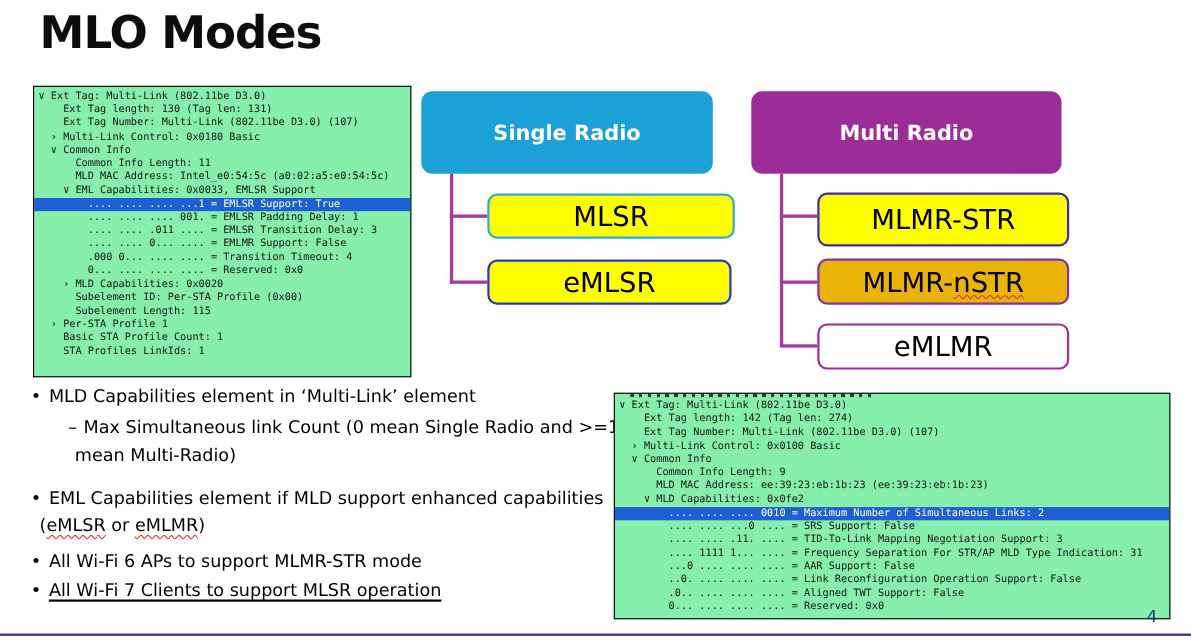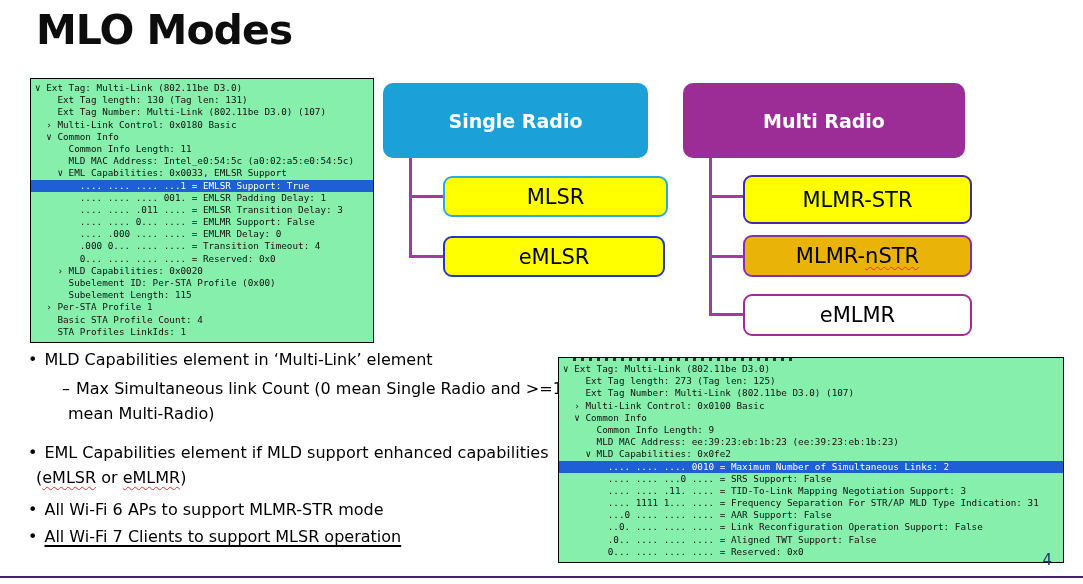--- a/index.html
+++ b/index.html
@@ -21,21 +21,21 @@
   .row.hl{background:var(--highlight-row);color:#fff;}
   .remnant{position:absolute;left:14px;top:0;width:224px;height:3px;
            background:repeating-linear-gradient(90deg,#333 0 3px,transparent 3px 8px);}
 
   
   .hdr{position:absolute;border-radius:10px;color:#fff;font-weight:bold;
        font-size:19px;display:flex;align-items:center;justify-content:center;}
   #hdr-single{left:383px;top:83px;width:265px;height:75px;background:var(--single-radio-bg);}
   #hdr-multi{left:683px;top:83px;width:282px;height:75px;background:var(--multi-radio-bg);}
   .node{position:absolute;border-radius:9px;display:flex;align-items:center;
-        justify-content:center;font-size:21px;color:#000;box-sizing:border-box;}
+        justify-content:center;font-size:25px;color:#000;box-sizing:border-box;}
   #node-mlsr{left:443px;top:176px;width:225px;height:41px;background:var(--node-yellow);
              border:2.5px solid var(--mlsr-border);}
   #node-emlsr{left:443px;top:236px;width:222px;height:41px;background:var(--node-yellow);
              border:2.5px solid var(--emlsr-border);}
   #node-mlmr-str{left:743px;top:175px;width:229px;height:49px;background:var(--node-yellow);
              border:2.5px solid var(--mlmr-str-border);}
   #node-mlmr-nstr{left:743px;top:235px;width:229px;height:42px;background:#eab308;
              border:2.5px solid var(--mlmr-nstr-border);}
   #node-emlmr{left:743px;top:294px;width:229px;height:42px;background:#fff;
              border:2.5px solid var(--emlmr-border);}
@@ -75,28 +75,27 @@
     <div class="row">    Ext Tag Number: Multi-Link (802.11be D3.0) (107)</div>
     <div class="row">  › Multi-Link Control: 0x0180 Basic</div>
     <div class="row">  ∨ Common Info</div>
     <div class="row">      Common Info Length: 11</div>
     <div class="row">      MLD MAC Address: Intel_e0:54:5c (a0:02:a5:e0:54:5c)</div>
     <div class="row">    ∨ EML Capabilities: 0x0033, EMLSR Support</div>
     <div class="row hl">        .... .... .... ...1 = EMLSR Support: True</div>
     <div class="row">        .... .... .... 001. = EMLSR Padding Delay: 1</div>
     <div class="row">        .... .... .011 .... = EMLSR Transition Delay: 3</div>
     <div class="row">        .... .... 0... .... = EMLMR Support: False</div>
-    <div class="row">        .... .000 .... .... = EMLMR Delay: 0</div>
     <div class="row">        .000 0... .... .... = Transition Timeout: 4</div>
     <div class="row">        0... .... .... .... = Reserved: 0x0</div>
     <div class="row">    › MLD Capabilities: 0x0020</div>
     <div class="row">      Subelement ID: Per-STA Profile (0x00)</div>
     <div class="row">      Subelement Length: 115</div>
     <div class="row">  › Per-STA Profile 1</div>
-    <div class="row">    Basic STA Profile Count: 4</div>
+    <div class="row">    Basic STA Profile Count: 1</div>
     <div class="row">    STA Profiles LinkIds: 1</div>
   </div>
 
   <div class="hdr" id="hdr-single">
     <span>Single Radio</span>
   </div>
   <div class="hdr" id="hdr-multi">
     <span>Multi Radio</span>
   </div>
 
@@ -138,21 +137,21 @@
       <span class="mk">•</span><span>All Wi-Fi 6 APs to support MLMR-STR mode</span>
     </div>
     <div class="bullet" id="bullet-4">
       <span class="mk">•</span><span class="ul">All Wi-Fi 7 Clients to support MLSR operation</span>
     </div>
   </div>
 
   <div class="cap" id="capR">
     <div class="remnant"></div>
     <div class="row">∨ Ext Tag: Multi-Link (802.11be D3.0)</div>
-    <div class="row">    Ext Tag length: 273 (Tag len: 125)</div>
+    <div class="row">    Ext Tag length: 142 (Tag len: 274)</div>
     <div class="row">    Ext Tag Number: Multi-Link (802.11be D3.0) (107)</div>
     <div class="row">  › Multi-Link Control: 0x0100 Basic</div>
     <div class="row">  ∨ Common Info</div>
     <div class="row">      Common Info Length: 9</div>
     <div class="row">      MLD MAC Address: ee:39:23:eb:1b:23 (ee:39:23:eb:1b:23)</div>
     <div class="row">    ∨ MLD Capabilities: 0x0fe2</div>
     <div class="row hl">        .... .... .... 0010 = Maximum Number of Simultaneous Links: 2</div>
     <div class="row">        .... .... ...0 .... = SRS Support: False</div>
     <div class="row">        .... .... .11. .... = TID-To-Link Mapping Negotiation Support: 3</div>
     <div class="row">        .... 1111 1... .... = Frequency Separation For STR/AP MLD Type Indication: 31</div>

